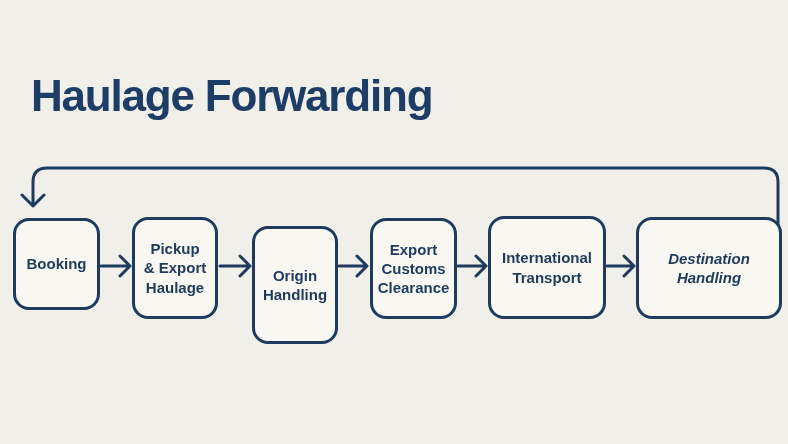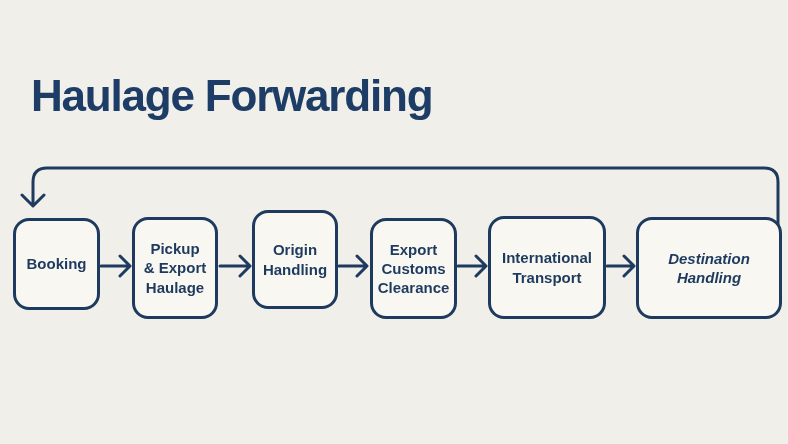--- a/index.html
+++ b/index.html
@@ -55,21 +55,21 @@
     text-align: center;
     color: var(--line);
     font-weight: 700;
     font-size: 15px;
     line-height: 1.28;
     white-space: pre-line;
     padding: 2px;
   }
   .step-0 { left: 13px;  top: 218px; width: 87px;  height: 92px;  }
   .step-1 { left: 132px; top: 217px; width: 86px;  height: 102px; }
-  .step-2 { left: 252px; top: 210px; width: 86px;  height: 99px;  }
+  .step-2 { left: 252px; top: 226px; width: 86px;  height: 118px;  }
   .step-3 { left: 370px; top: 218px; width: 87px;  height: 101px; }
   .step-4 { left: 488px; top: 216px; width: 118px; height: 103px; }
   .step-5 { left: 636px; top: 217px; width: 146px; height: 102px; font-style: italic; }
 </style>
 </head>
 <body>
 
 <div class="canvas">
 
   <h1 class="page-title">Haulage Forwarding</h1>

